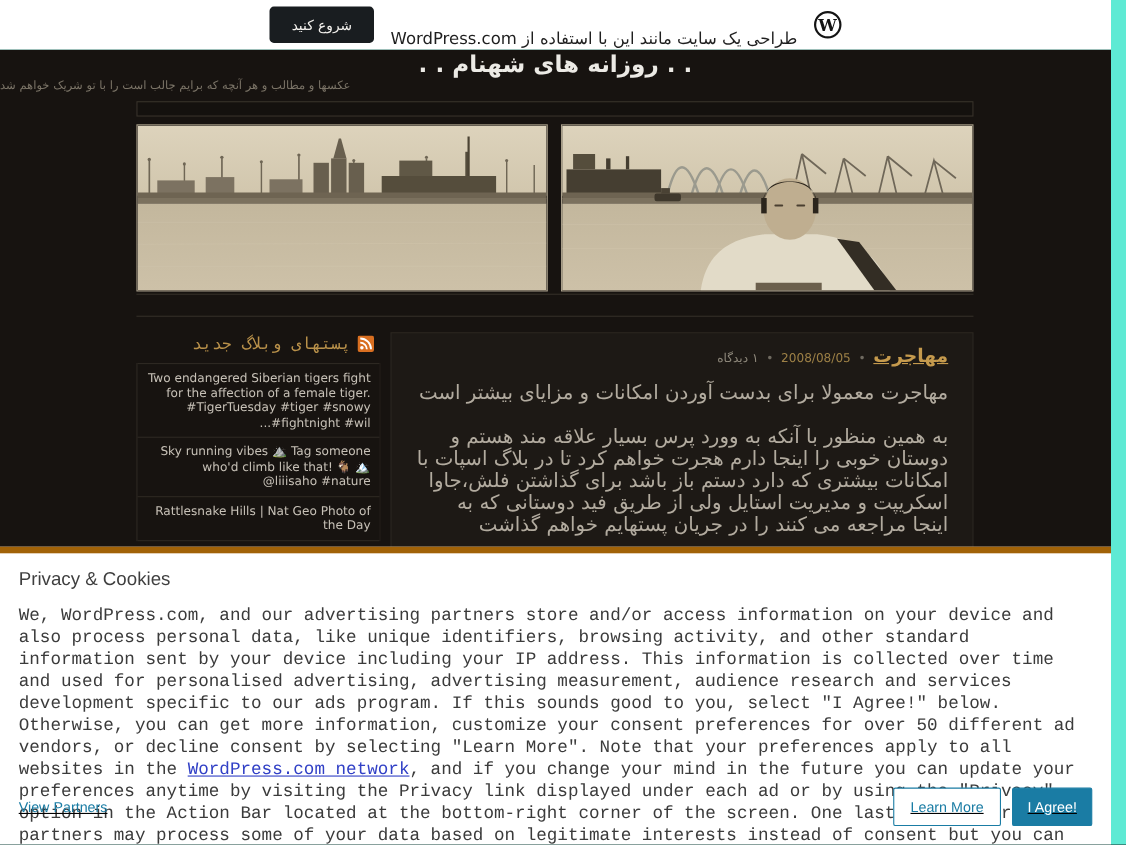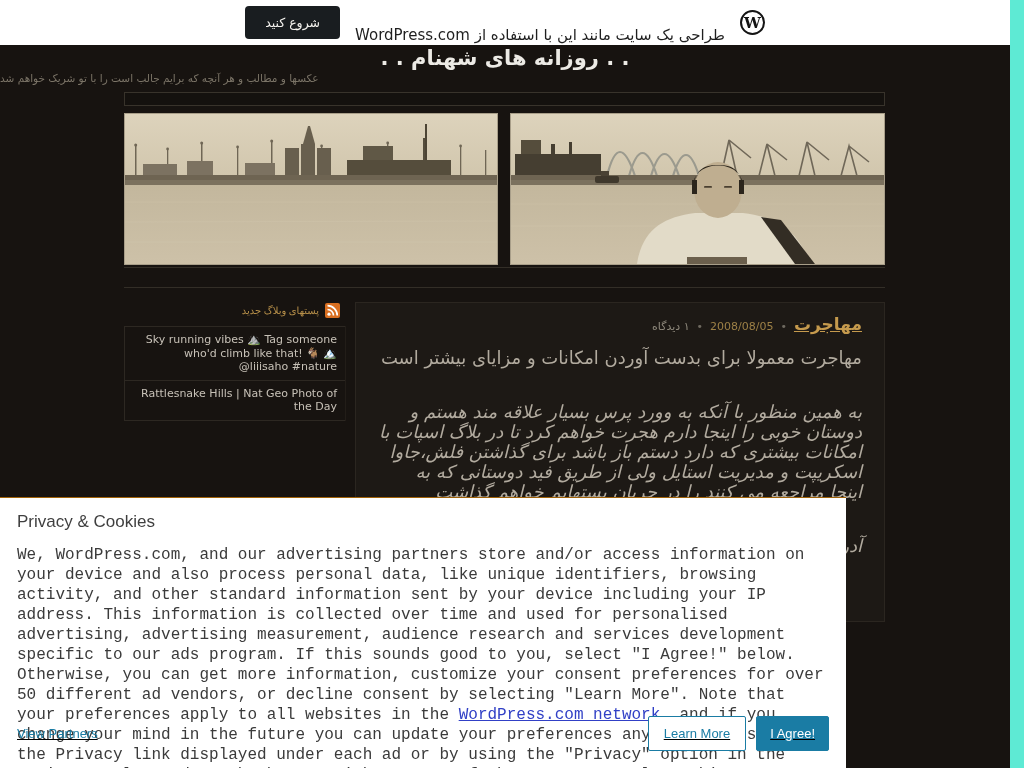--- a/index.html
+++ b/index.html
@@ -32,43 +32,43 @@
   .photo svg{display:block;}
 
   .rule{position:absolute;left:124px;width:761px;height:0;border-top:1px solid #332e27;}
   .rule-1{top:222px;}
   .rule-2{top:242px;}
 
   
   .sidebar{position:absolute;top:258px;left:124px;width:222px;}
   .sidebar-head{direction:rtl;display:flex;align-items:center;gap:6px;padding:0 6px 8px 0;}
   .rss{width:15px;height:15px;display:block;}
-  .sidebar-title{font-family:Liberation Serif, serif;font-size:10px;color:#b9914a;}
+  .sidebar-title{font-family:Liberation Mono, monospace;font-size:15px;color:#b9914a;}
   .post-list{list-style:none;margin:0;padding:0;border-left:1px solid #2d2822;border-right:1px solid #221d18;}
   .post-list li{direction:rtl;text-align:right;border-top:1px solid #2d2822;
     padding:6px 8px;font-size:11px;line-height:13.5px;color:#c7c1b7;cursor:pointer;
     font-family:"DejaVu Sans",sans-serif;}
   .post-list li:last-child{border-bottom:1px solid #2d2822;}
 
   
   .post{position:absolute;top:257px;left:355px;width:530px;height:320px;
     background:#1d1915;border:1px solid #2b2620;box-sizing:border-box;padding:11px 22px;}
   .post-meta{direction:rtl;display:flex;align-items:baseline;gap:7px;
     font-family:"DejaVu Sans",sans-serif;}
   .post-title{font-size:17px;font-weight:bold;color:#c59a4d;text-decoration:underline;cursor:pointer;}
   .post-meta .sep{color:#6f6a60;font-size:11px;}
   .post-meta .date{color:#9d8046;font-size:11px;}
   .post-meta .comments{color:#8f897c;font-size:11px;cursor:pointer;}
   .post p{direction:rtl;text-align:right;margin:14px 0 0 0;color:#b2ab9f;
     font-family:"DejaVu Sans",sans-serif;font-size:18px;line-height:20px;}
-  .post p.gap{margin-top:34px;font-style:italic;}
-
-  
-  .cookie{position:absolute;top:497px;left:0;width:846px;height:271px;background:#ffffff;
-    border-top:1px solid #a16207;box-sizing:border-box;padding:14px 17px;z-index:8;}
+  .post p.gap{margin-top:20px;}
+
+  
+  .cookie{position:absolute;top:497px;left:0;width:1010px;height:271px;background:#ffffff;
+    border-top:6px solid #a16207;box-sizing:border-box;padding:14px 17px;z-index:8;}
   .cookie h2{margin:0;font-size:17px;font-weight:500;color:#3f3f3f;
     font-family:"Liberation Sans",sans-serif;}
   .cookie-body{margin:13px 0 0 0;font-size:16px;line-height:20px;color:#3b3b3b;
     font-family:Liberation Mono, monospace;}
   .net-link{color:#3140c6;text-decoration:underline;cursor:pointer;}
   .cookie-actions{position:absolute;left:17px;right:17px;bottom:17px;
     display:flex;align-items:center;justify-content:space-between;text-decoration:underline;}
   .view-partners{color:#1a7ca4;font-size:13px;cursor:pointer;font-family:"Liberation Sans",sans-serif;}
   .btns{display:flex;gap:10px;}
   .learn{background:#ffffff;border:1px solid #1a7ca4;border-radius:2px;color:#1a7ca4;
@@ -219,20 +219,21 @@
           <svg width="15" height="15" viewBox="0 0 15 15">
             <rect x="0" y="0" width="15" height="15" rx="2" fill="#d96f21"></rect>
             <circle cx="4" cy="11.2" r="1.6" fill="#fff"></circle>
             <path d="M2.5 6.5 A6 6 0 0 1 8.5 12.5" stroke="#fff" stroke-width="1.7" fill="none"></path>
             <path d="M2.5 2.7 A9.8 9.8 0 0 1 12.3 12.5" stroke="#fff" stroke-width="1.7" fill="none"></path>
           </svg>
         </span>
         <span class="sidebar-title">پستهای وبلاگ جدید</span>
       </div>
       <ul class="post-list">
+        <li>Two endangered Siberian tigers fight for the affection of a female tiger. #TigerTuesday #tiger #snowy #fightnight #wil...</li>
         <li>Sky running vibes ⛰️ Tag someone who'd climb like that! 🐐 🏔️ @liiisaho #nature</li>
         <li>Rattlesnake Hills | Nat Geo Photo of the Day</li>
       </ul>
     </aside>
 
     <article class="post">
       <div class="post-meta">
         <a class="post-title">مهاجرت</a>
         <span class="sep">•</span>
         <span class="date">2008/08/05</span>

